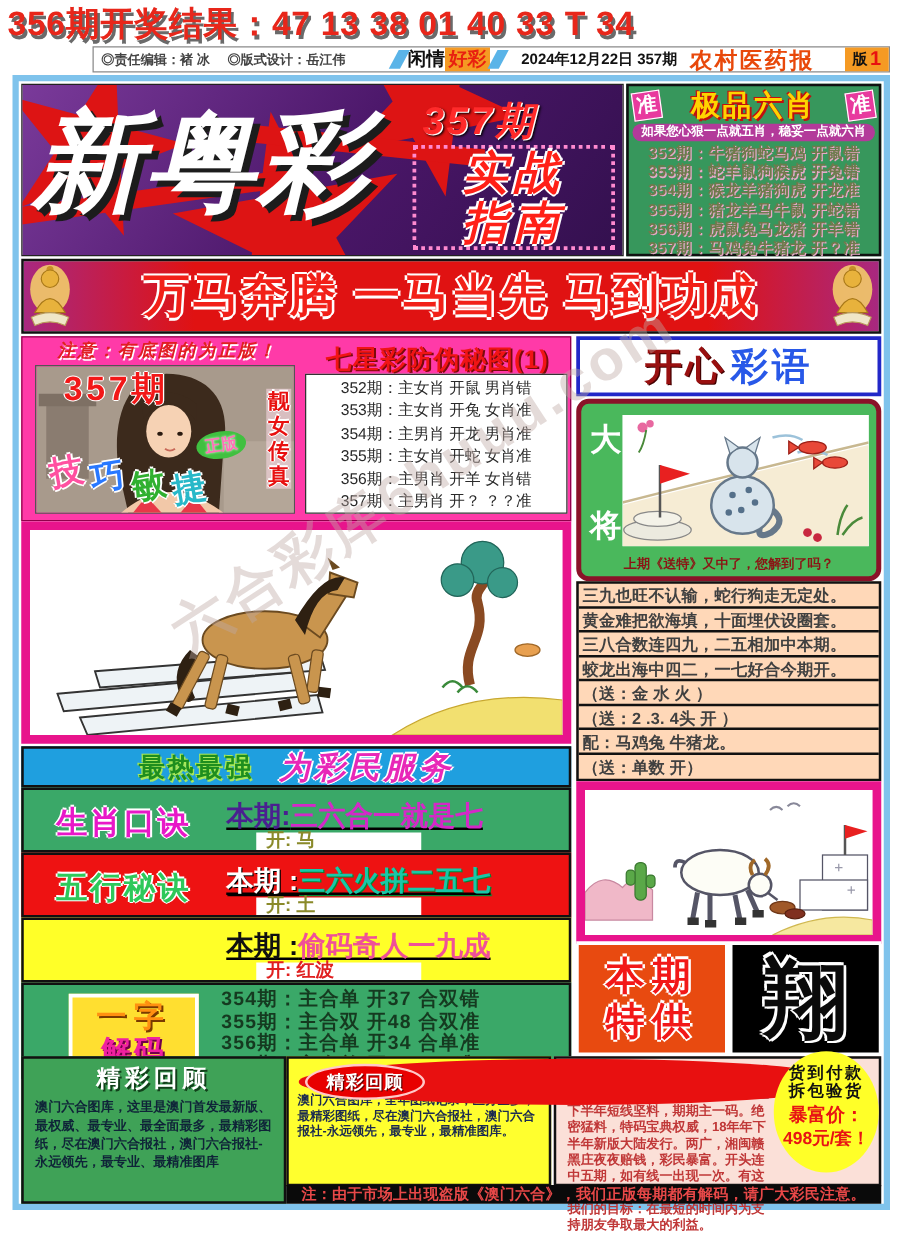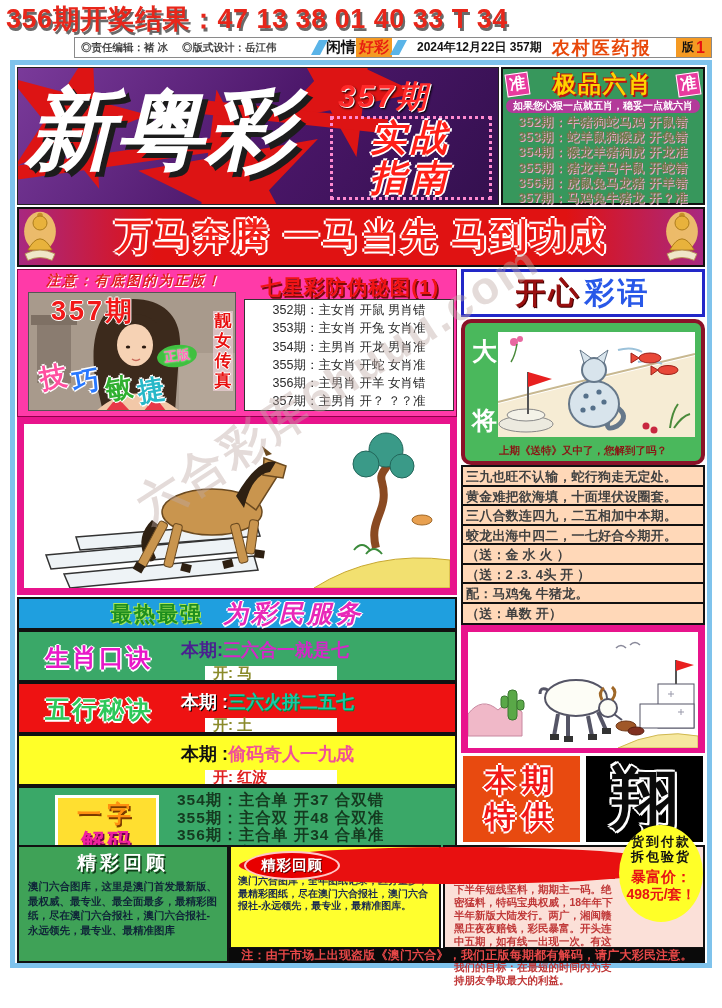--- a/index.html
+++ b/index.html
@@ -100,21 +100,21 @@
     display:flex; align-items:center; justify-content:center; gap:20px; }
   .svc-left { font-size:21px; font-weight:bold; color:#1e8e1e; letter-spacing:2px;
     text-shadow:1px 1px 0 #a8e85a,-1px -1px 0 #a8e85a; }
   .svc-right { font-size:25px; font-weight:bold; font-style:italic; color:#e828b8; letter-spacing:3px;
     text-shadow:-1.5px 0 0 #fff,1.5px 0 0 #fff,0 -1.5px 0 #fff,0 1.5px 0 #fff; }
 
   
   .f-row { left:2px; width:440px; height:52px; border:2px solid #111; }
   .f-row .f-label { position:absolute; left:26px; top:9px; font-size:25px; font-weight:bold; letter-spacing:2px;
     text-shadow:-1.5px 0 0 #fff,1.5px 0 0 #fff,0 -1.5px 0 #fff,0 1.5px 0 #fff; }
-  .f-row .f-main { position:absolute; left:162px; top:6px; font-size:18px; font-weight:bold; white-space:nowrap; }
+  .f-row .f-main { position:absolute; left:162px; top:6px; font-size:22px; font-weight:bold; white-space:nowrap;text-decoration:underline; }
   .f-row .f-result { position:absolute; left:186px; top:34px; width:132px; height:14px; background:#fff;
     font-size:15px; font-weight:bold; line-height:14px; padding-left:8px; }
   .fr0 { top:565px; background:#3aa868; }
   .fr0 .f-label { color:#e818c8; }
   .fr0 .f-prefix { color:#4a2090; }
   .fr0 .f-text { color:#d428c8; }
   .fr0 .f-result { color:#8a8a2a; }
   .fr1 { top:617px; background:#ee1212; }
   .fr1 .f-label { color:#2ec85a; }
   .fr1 .f-prefix { color:#fff; text-shadow:1px 1px 0 #000; }
@@ -172,21 +172,21 @@
     padding:28px 7px 2px; }
   .ry-body { font-size:10px; font-weight:bold; color:#1a2a50; line-height:12.5px; }
   .red-band { left:224px; top:782px; width:442px; height:37px; background:#e81010; border-radius:50%; z-index:5; }
   .red-band-label { left:229px; top:786px; width:96px; height:29px; background:#e80000; border:2px solid #ffc8c8;
     border-radius:50%; color:#fff; font-size:14.5px; font-weight:bold; display:flex; align-items:center;
     justify-content:center; z-index:6; letter-spacing:1px; text-shadow:1px 1px 0 #600; }
   .ad-pink { left:428px; top:780px; width:262px; height:104px; background:#fbe0d8; border:2px solid #111;
     padding:36px 88px 3px 9px; }
   .ad-pink::before { content:""; position:absolute; left:10px; top:30px; width:160px; height:2px; background:#a03838; }
   .ad-body { font-size:10.5px; font-weight:bold; color:#c03838; line-height:13px; }
-  .delivery { left:604px; top:760px; width:84px; height:97px; background:#ffff28; border-radius:50%;
+  .delivery { left:604px; top:776px; width:84px; height:97px; background:#ffff28; border-radius:50%;
     z-index:7; text-align:center; padding-top:9px; }
   .dl-line { font-size:13px; font-weight:bold; color:#111; line-height:15px; letter-spacing:2px; }
   .dl-price-label { font-size:15px; font-weight:bold; color:#e81414; line-height:19px; margin-top:3px; }
   .dl-price { font-size:14px; font-weight:bold; color:#e81414; line-height:16px; }
   .footer-bar { left:214px; top:883px; width:476px; height:15px; background:#0a0a0a; z-index:4;
     display:flex; align-items:center; justify-content:center; }
   .footer-note { color:#e84848; font-size:12px; font-weight:bold; letter-spacing:0.2px; white-space:nowrap; }
 
   .watermark { left:110px; top:420px; z-index:40; transform:rotate(-33deg); transform-origin:left top;
     font-size:46px; font-weight:bold; color:rgba(190,170,165,0.42); letter-spacing:3px;

